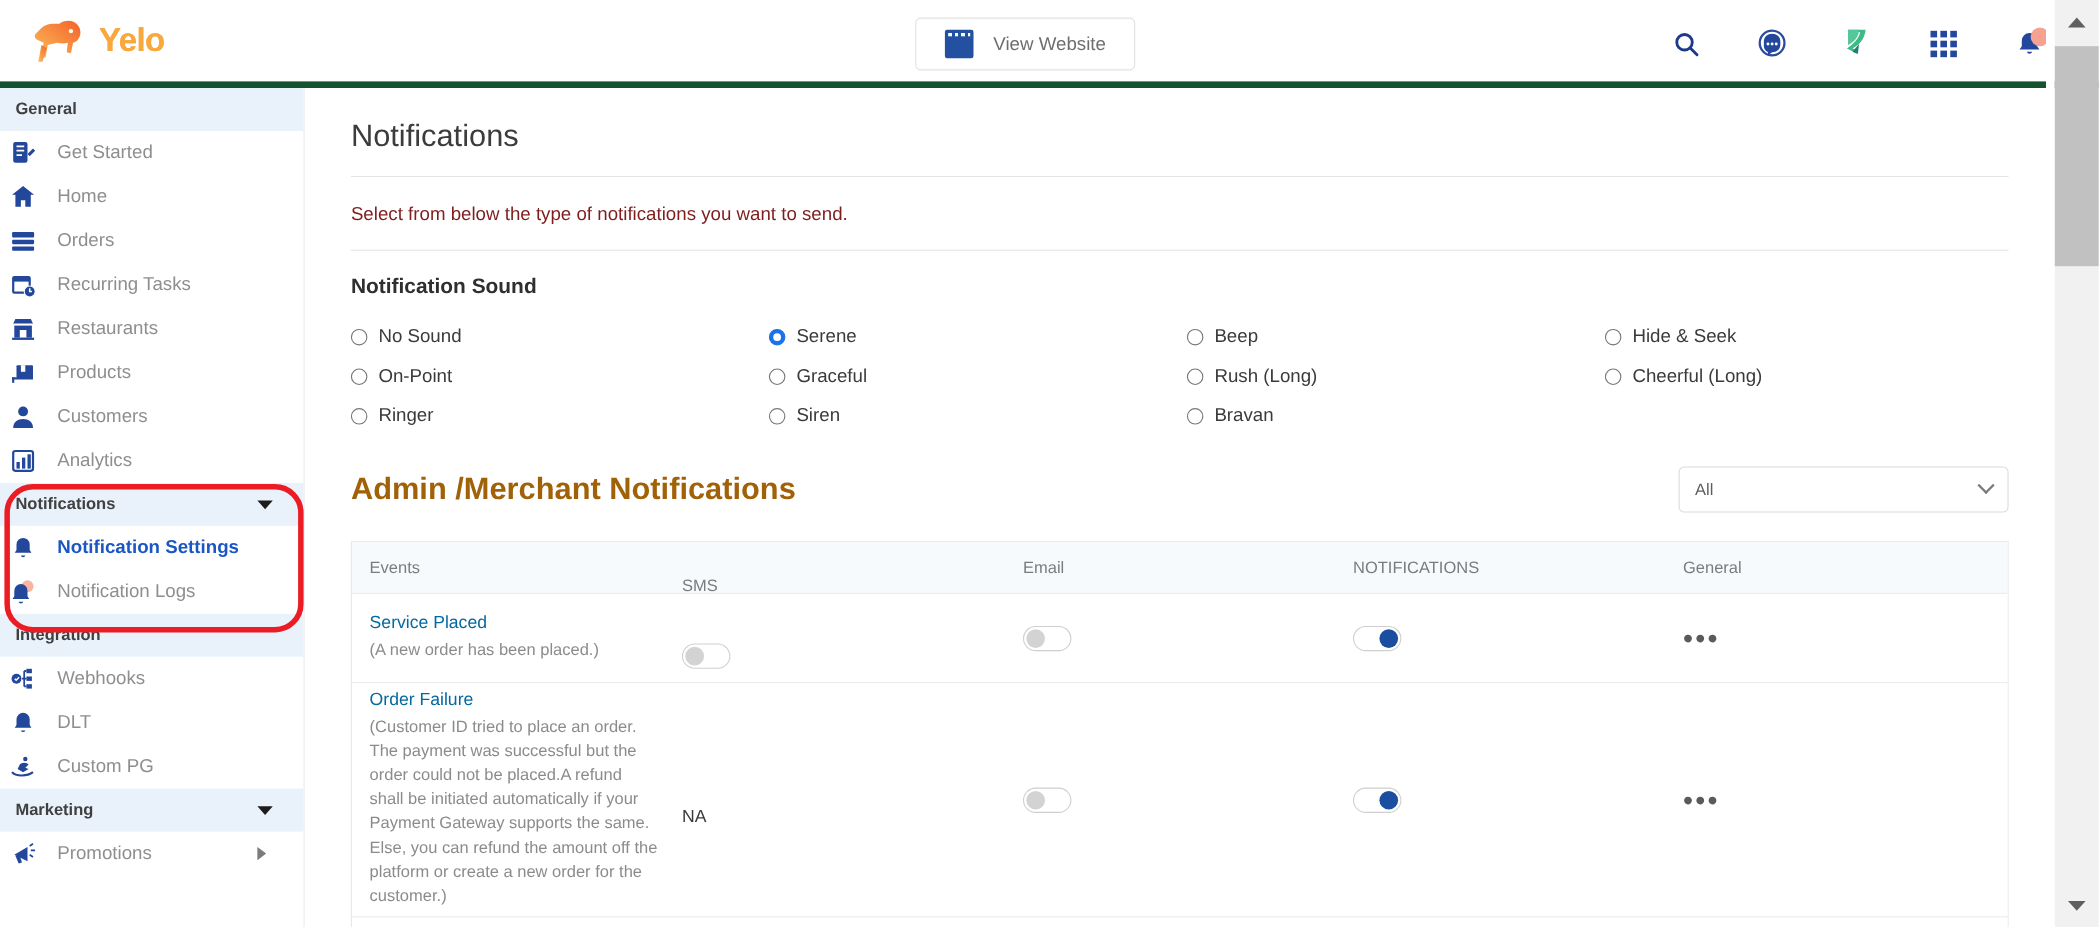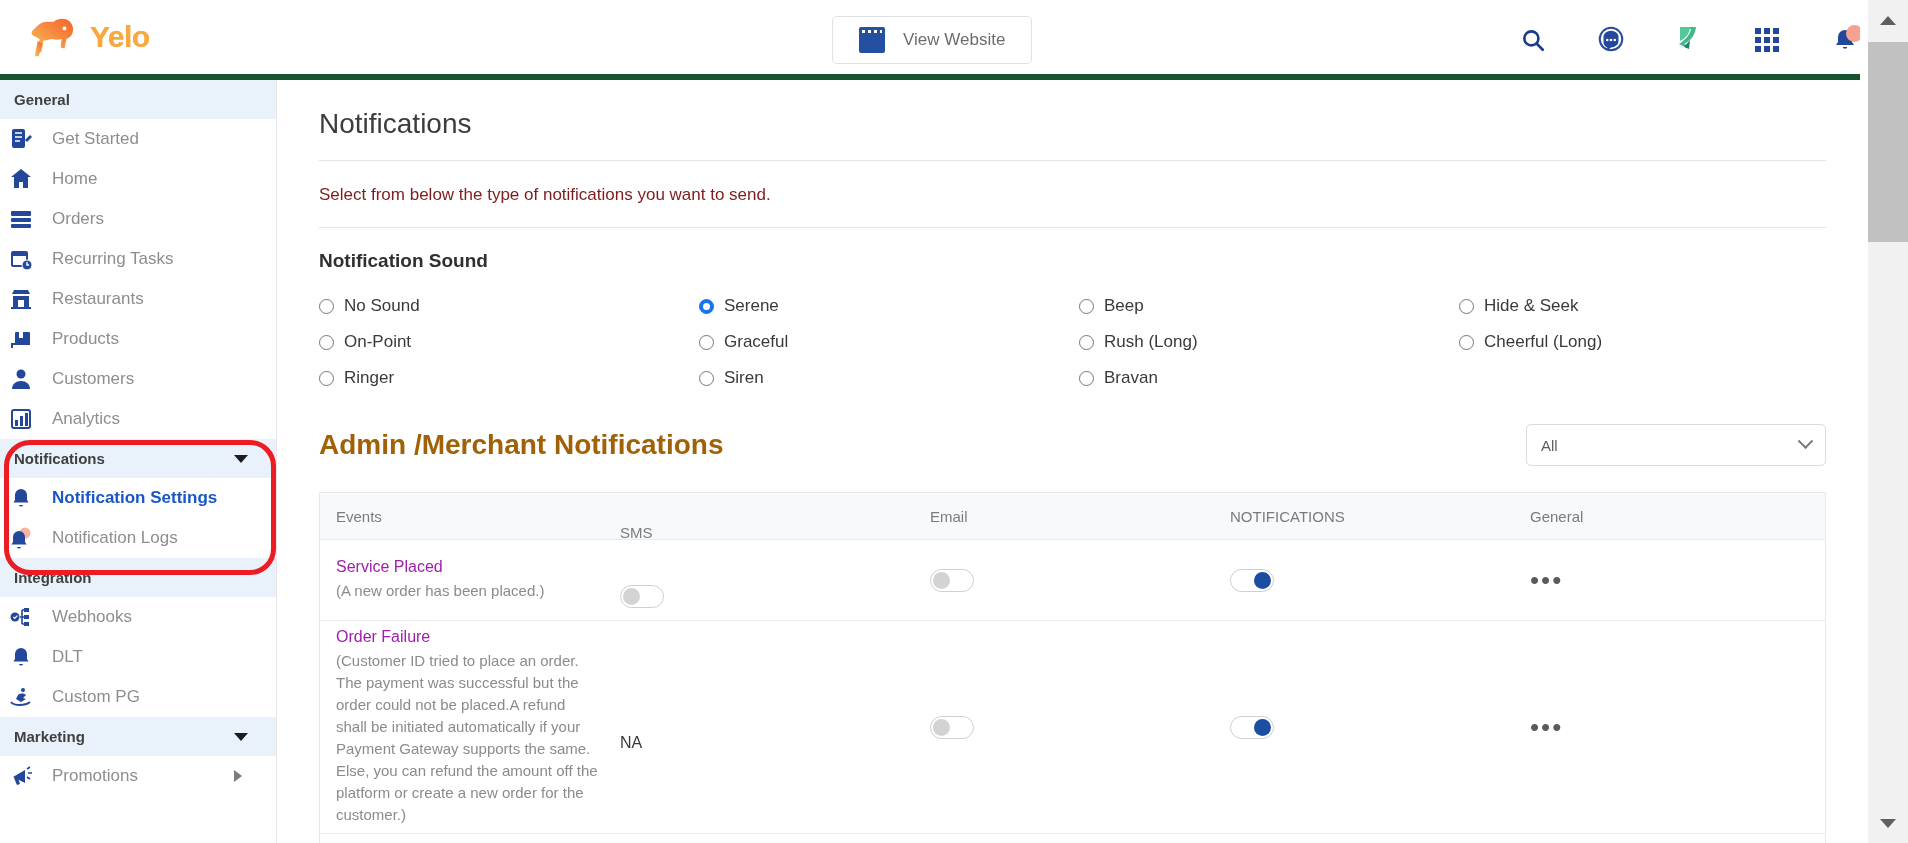--- a/index.html
+++ b/index.html
@@ -113,21 +113,21 @@
   .table { margin: 26px 42px 0 42px; border: 1px solid #e8e8e8; border-bottom: none; }
   .thead { display: flex; background: #f7fafd; height: 46px; align-items: center; }
   .thead .th { font-size: 15px; color: #7b7b7b; }
   .col-events { width: 300px; padding-left: 16px; }
   .col-sms { width: 310px; margin-top: 32px; }
   .col-email { width: 300px; }
   .col-notif { width: 300px; }
   .col-action { width: 220px; }
 
   .trow { display: flex; align-items: center; border-top: 1px solid #ececec; background: #fff; }
-  .ev-name { font-size: 16px; color: #a21caf; margin-bottom: 4px; }
+  .ev-name { font-size: 16px; color: #0369a1; margin-bottom: 4px; }
   .ev-desc { font-size: 15px; color: #8b8b8b; line-height: 22px; }
   .cell { display: flex; align-items: center; }
 
   .toggle {
     width: 44px; height: 23px; border-radius: 12px; border: 1px solid #cfcfcf;
     background: #fff; position: relative; cursor: pointer; flex: 0 0 auto;
   }
   .toggle .knob {
     position: absolute; top: 2px; left: 2px; width: 17px; height: 17px;
     border-radius: 50%; background: #d3d3d3;

